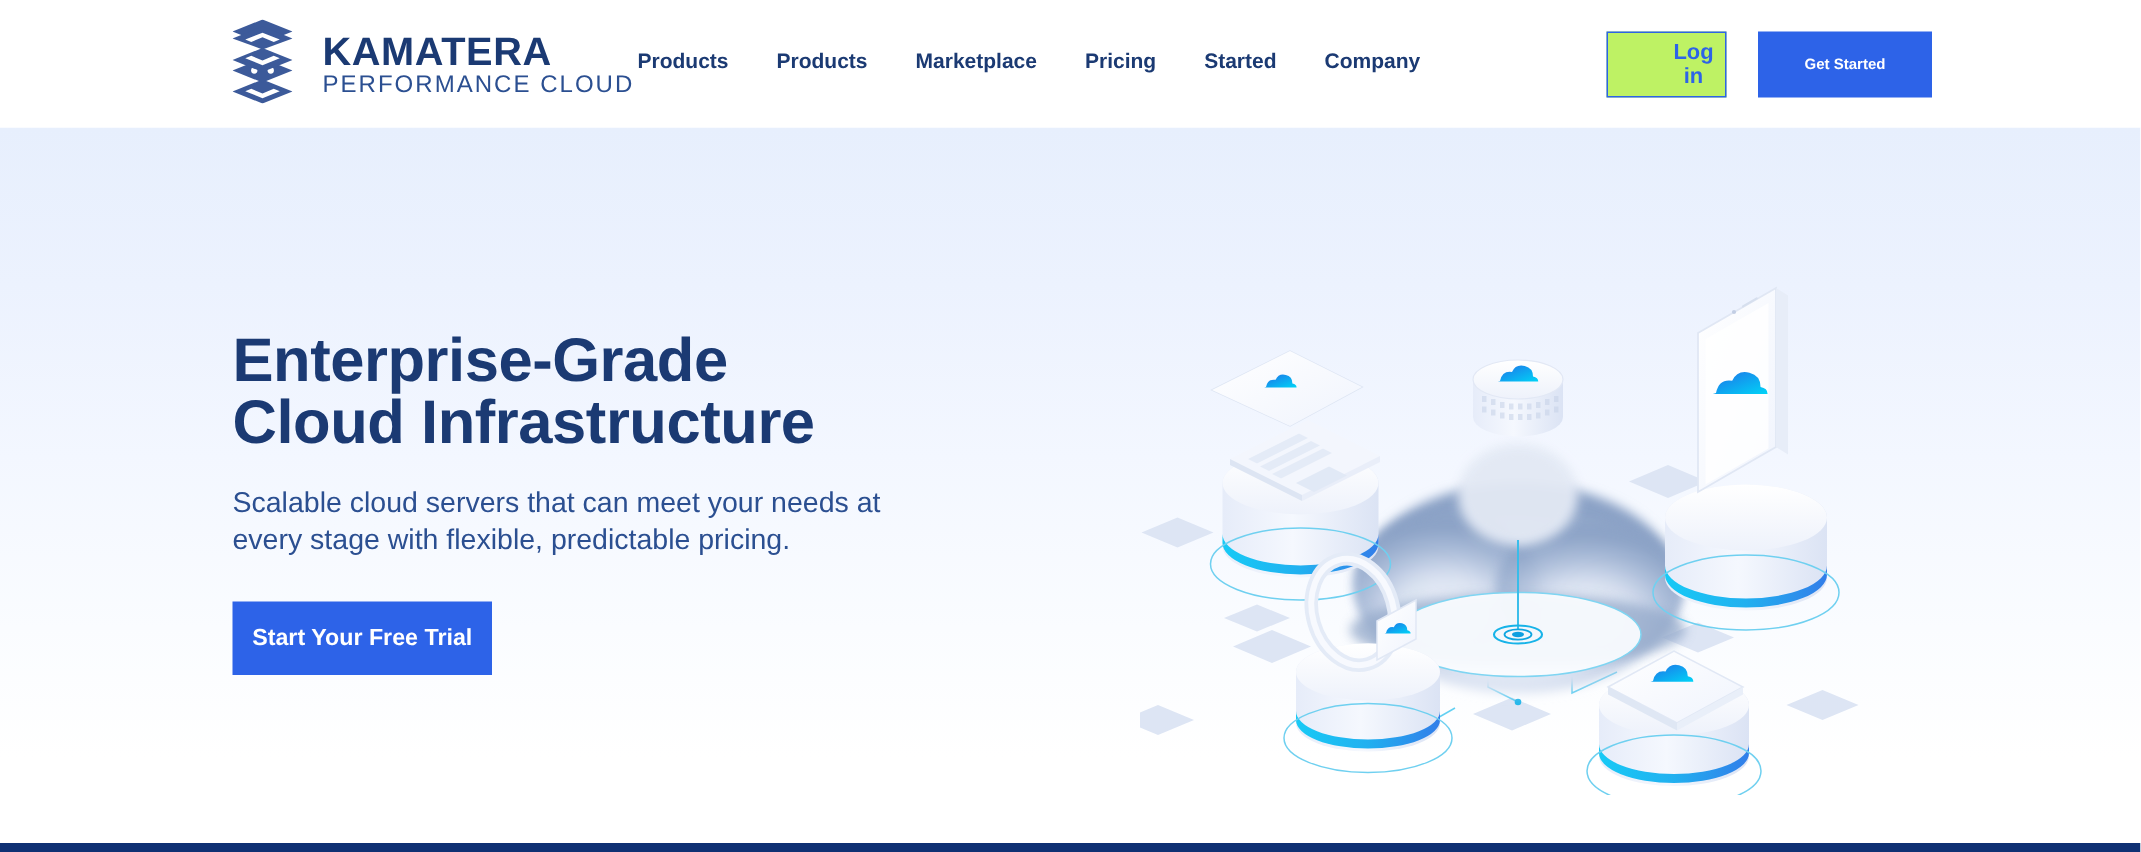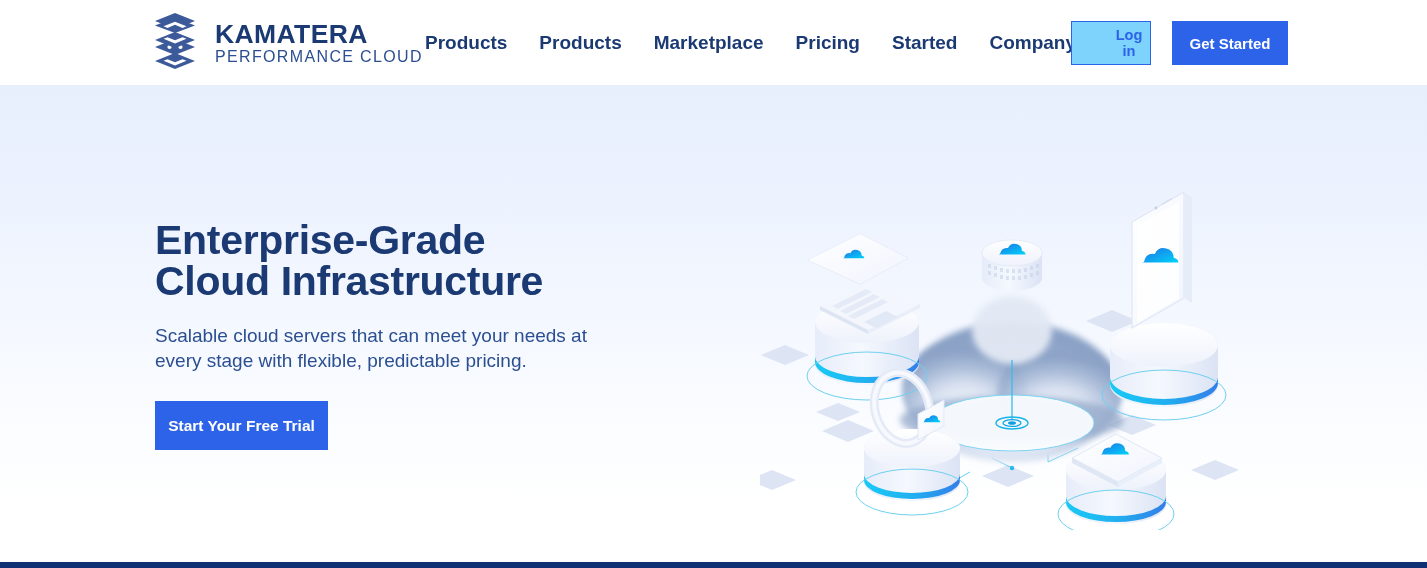--- a/index.html
+++ b/index.html
@@ -73,21 +73,21 @@
   .nav {
     position: absolute;
     left: 425px;
     top: 32px;
     display: flex;
     align-items: center;
     gap: 0;
   }
 
   .nav-item {
-    font-size: 19px;
+    font-size: 14px;
     font-weight: bold;
     color: #1b3a73;
     white-space: nowrap;
     text-decoration: none;
     cursor: pointer;
     padding: 0;
     margin-right: 32px;
   }
   .nav-item:last-child { margin-right: 0; }
 
@@ -97,40 +97,40 @@
     top: 21px;
     display: flex;
     align-items: center;
     gap: 21px;
   }
 
   .btn-login {
     width: 80px;
     height: 44px;
     border: 1px solid #2d63e8;
-    background: #7dd3fc;
+    background: #bef264;
     color: #2d63e8;
     font-size: 14.6px;
     font-weight: bold;
     font-family: "Liberation Sans", sans-serif;
     display: flex;
     align-items: center;
     justify-content: center;
     cursor: pointer;
     border-radius: 0;
     padding-left: 36px;
   }
 
   .btn-getstarted {
     width: 116px;
     height: 44px;
     border: none;
     background: #2d63e8;
     color: #ffffff;
-    font-size: 15px;
+    font-size: 10px;
     font-weight: bold;
     font-family: "Liberation Sans", sans-serif;
     display: flex;
     align-items: center;
     justify-content: center;
     cursor: pointer;
     border-radius: 0;
   }
 
   

